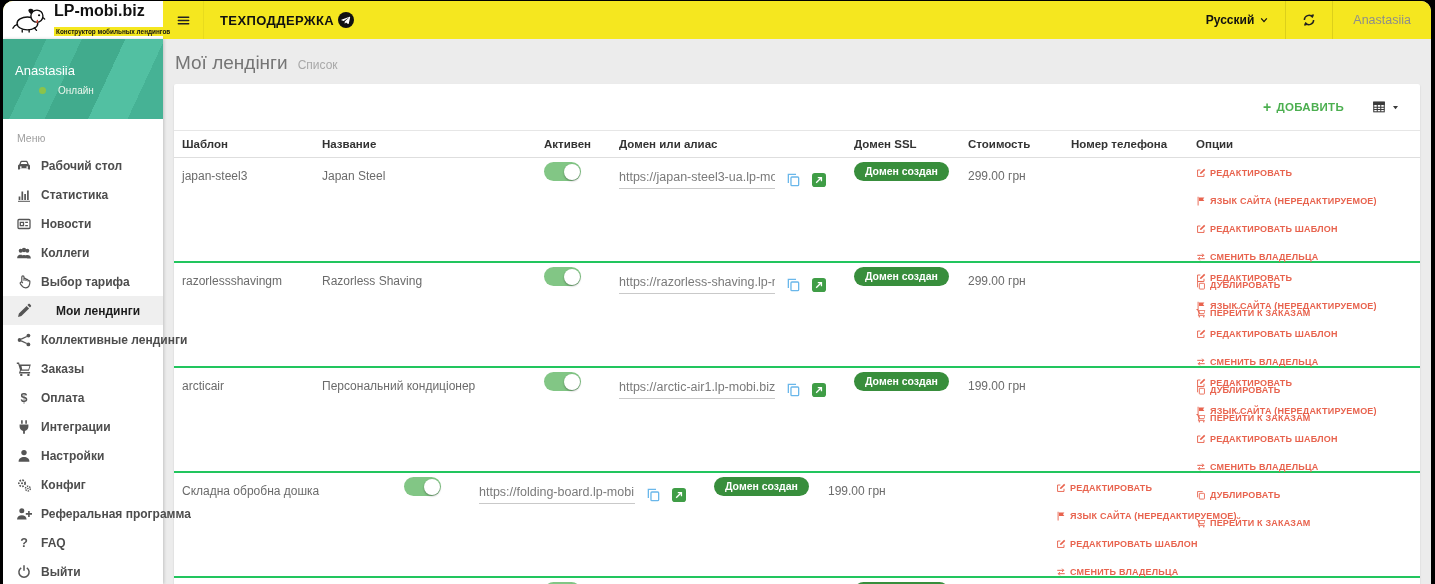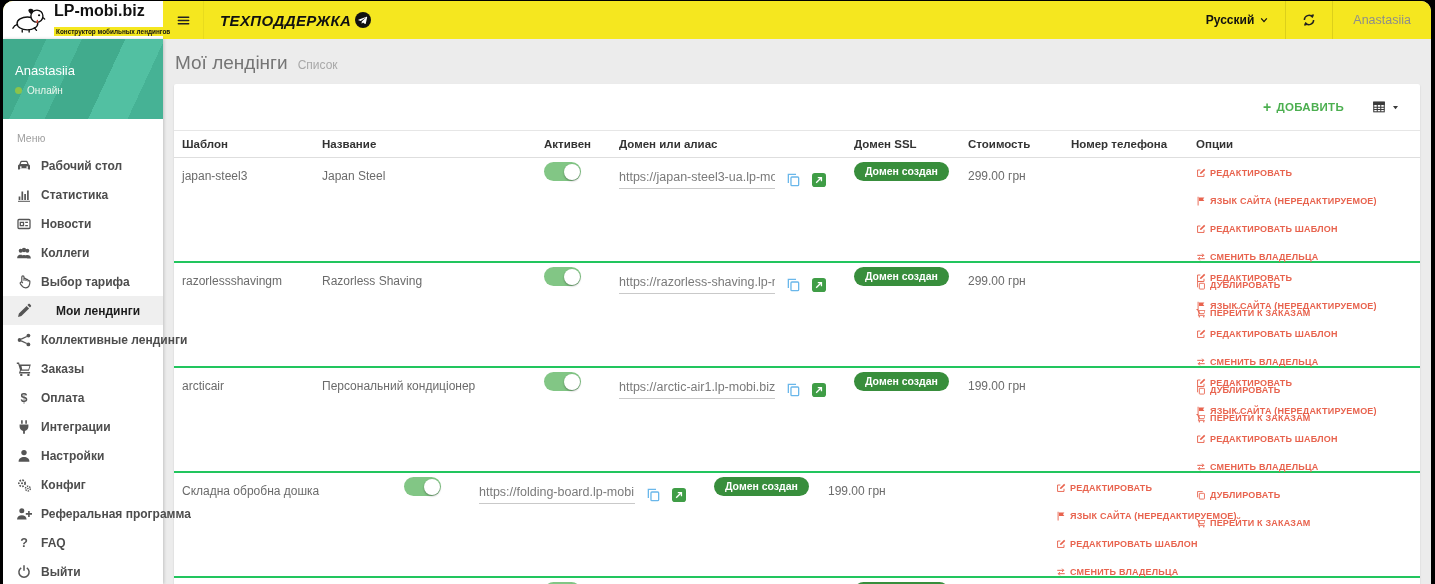--- a/index.html
+++ b/index.html
@@ -9,36 +9,36 @@
 
   
   .topbar{flex:0 0 38px;height:38px;display:flex;align-items:stretch;background:var(--yellow,#f5e71f);}
   .brand{flex:0 0 160px;width:160px;background:#fff;display:flex;align-items:center;gap:5px;padding-left:8px;box-sizing:border-box;cursor:pointer;}
   .brand-logo{width:38px;height:28px;flex:0 0 38px;}
   .brand-name{font-size:16px;font-weight:bold;color:#111;line-height:1;}
   .brand-tagline{display:inline-block;background:var(--yellow,#f5e71f);color:#111;font-size:6.4px;font-weight:bold;padding:1px 2px;margin-top:2px;white-space:nowrap;}
   .tb-btn{display:flex;align-items:center;justify-content:center;cursor:pointer;}
   .hamburger{width:40px;color:#222;border-right:1px solid rgba(0,0,0,.05);}
   .hamburger .hicon{width:15px;height:15px;}
-  .support{padding:0 16px;gap:4px;font-size:15px;font-weight:bold;color:#111;letter-spacing:.4px;font-style:italic;}
+  .support{padding:0 16px;gap:4px;font-size:13px;font-weight:bold;color:#111;letter-spacing:.4px;}
   .tg{width:16px;height:16px;}
   .tb-right{margin-left:auto;display:flex;align-items:stretch;}
   .lang{display:flex;align-items:center;gap:5px;padding:0 16px;font-weight:bold;font-size:12px;color:#111;cursor:pointer;}
   .chev{width:10px;height:10px;color:#111;}
   .refresh{width:46px;border-left:1px solid rgba(0,0,0,.10);border-right:1px solid rgba(0,0,0,.10);color:#222;}
   .refresh .ric{width:14px;height:14px;}
   .username{display:flex;align-items:center;padding:0 20px;color:#8d8d8d;font-size:12.5px;cursor:pointer;}
 
   
   .appbody{flex:1;display:flex;min-height:0;}
   .sidebar{flex:0 0 160px;width:160px;background:#fff;box-shadow:1px 0 3px rgba(0,0,0,.18);z-index:2;display:flex;flex-direction:column;}
   .profile{height:80px;flex:0 0 80px;box-sizing:border-box;padding:10px 12px;display:flex;flex-direction:column;justify-content:center;color:#fff;
     background:linear-gradient(115deg,#41ab8d 0 22%,#4cb99b 22% 40%,#41ab8d 40% 62%,#52c0a2 62% 82%,#46b295 82%);}
   .profile-name{font-size:13px;margin-bottom:7px;}
-  .profile-status{font-size:10px;color:#eef7ee;display:flex;align-items:center;gap:5px;}
+  .profile-status{font-size:10px;color:#eef7ee;display:flex;align-items:center;gap:12px;margin-left:24px;}
   .dot{width:7px;height:7px;border-radius:50%;background:#8bc34a;}
   .menu-label{padding:13px 14px 7px;font-size:10.5px;color:#9e9e9e;}
   .menu{list-style:none;margin:0;padding:0;}
   .menu li{display:flex;align-items:center;gap:9px;height:29px;padding:0 13px;font-size:12px;font-weight:600;color:#4d4d4d;cursor:pointer;white-space:nowrap;}
   .menu li.active{background:#efefef;color:#1c1c1c;gap:24px;}
   .mi{width:16px;height:16px;flex:0 0 16px;color:#555;display:flex;align-items:center;justify-content:center;font-size:12.5px;font-weight:bold;}
 
   .main{flex:1;min-width:0;padding:0 11px;box-sizing:border-box;}
   .page-head{display:flex;align-items:baseline;gap:10px;margin:13px 0 10px 1px;}
   .page-title{font-size:19px;color:#757575;}

